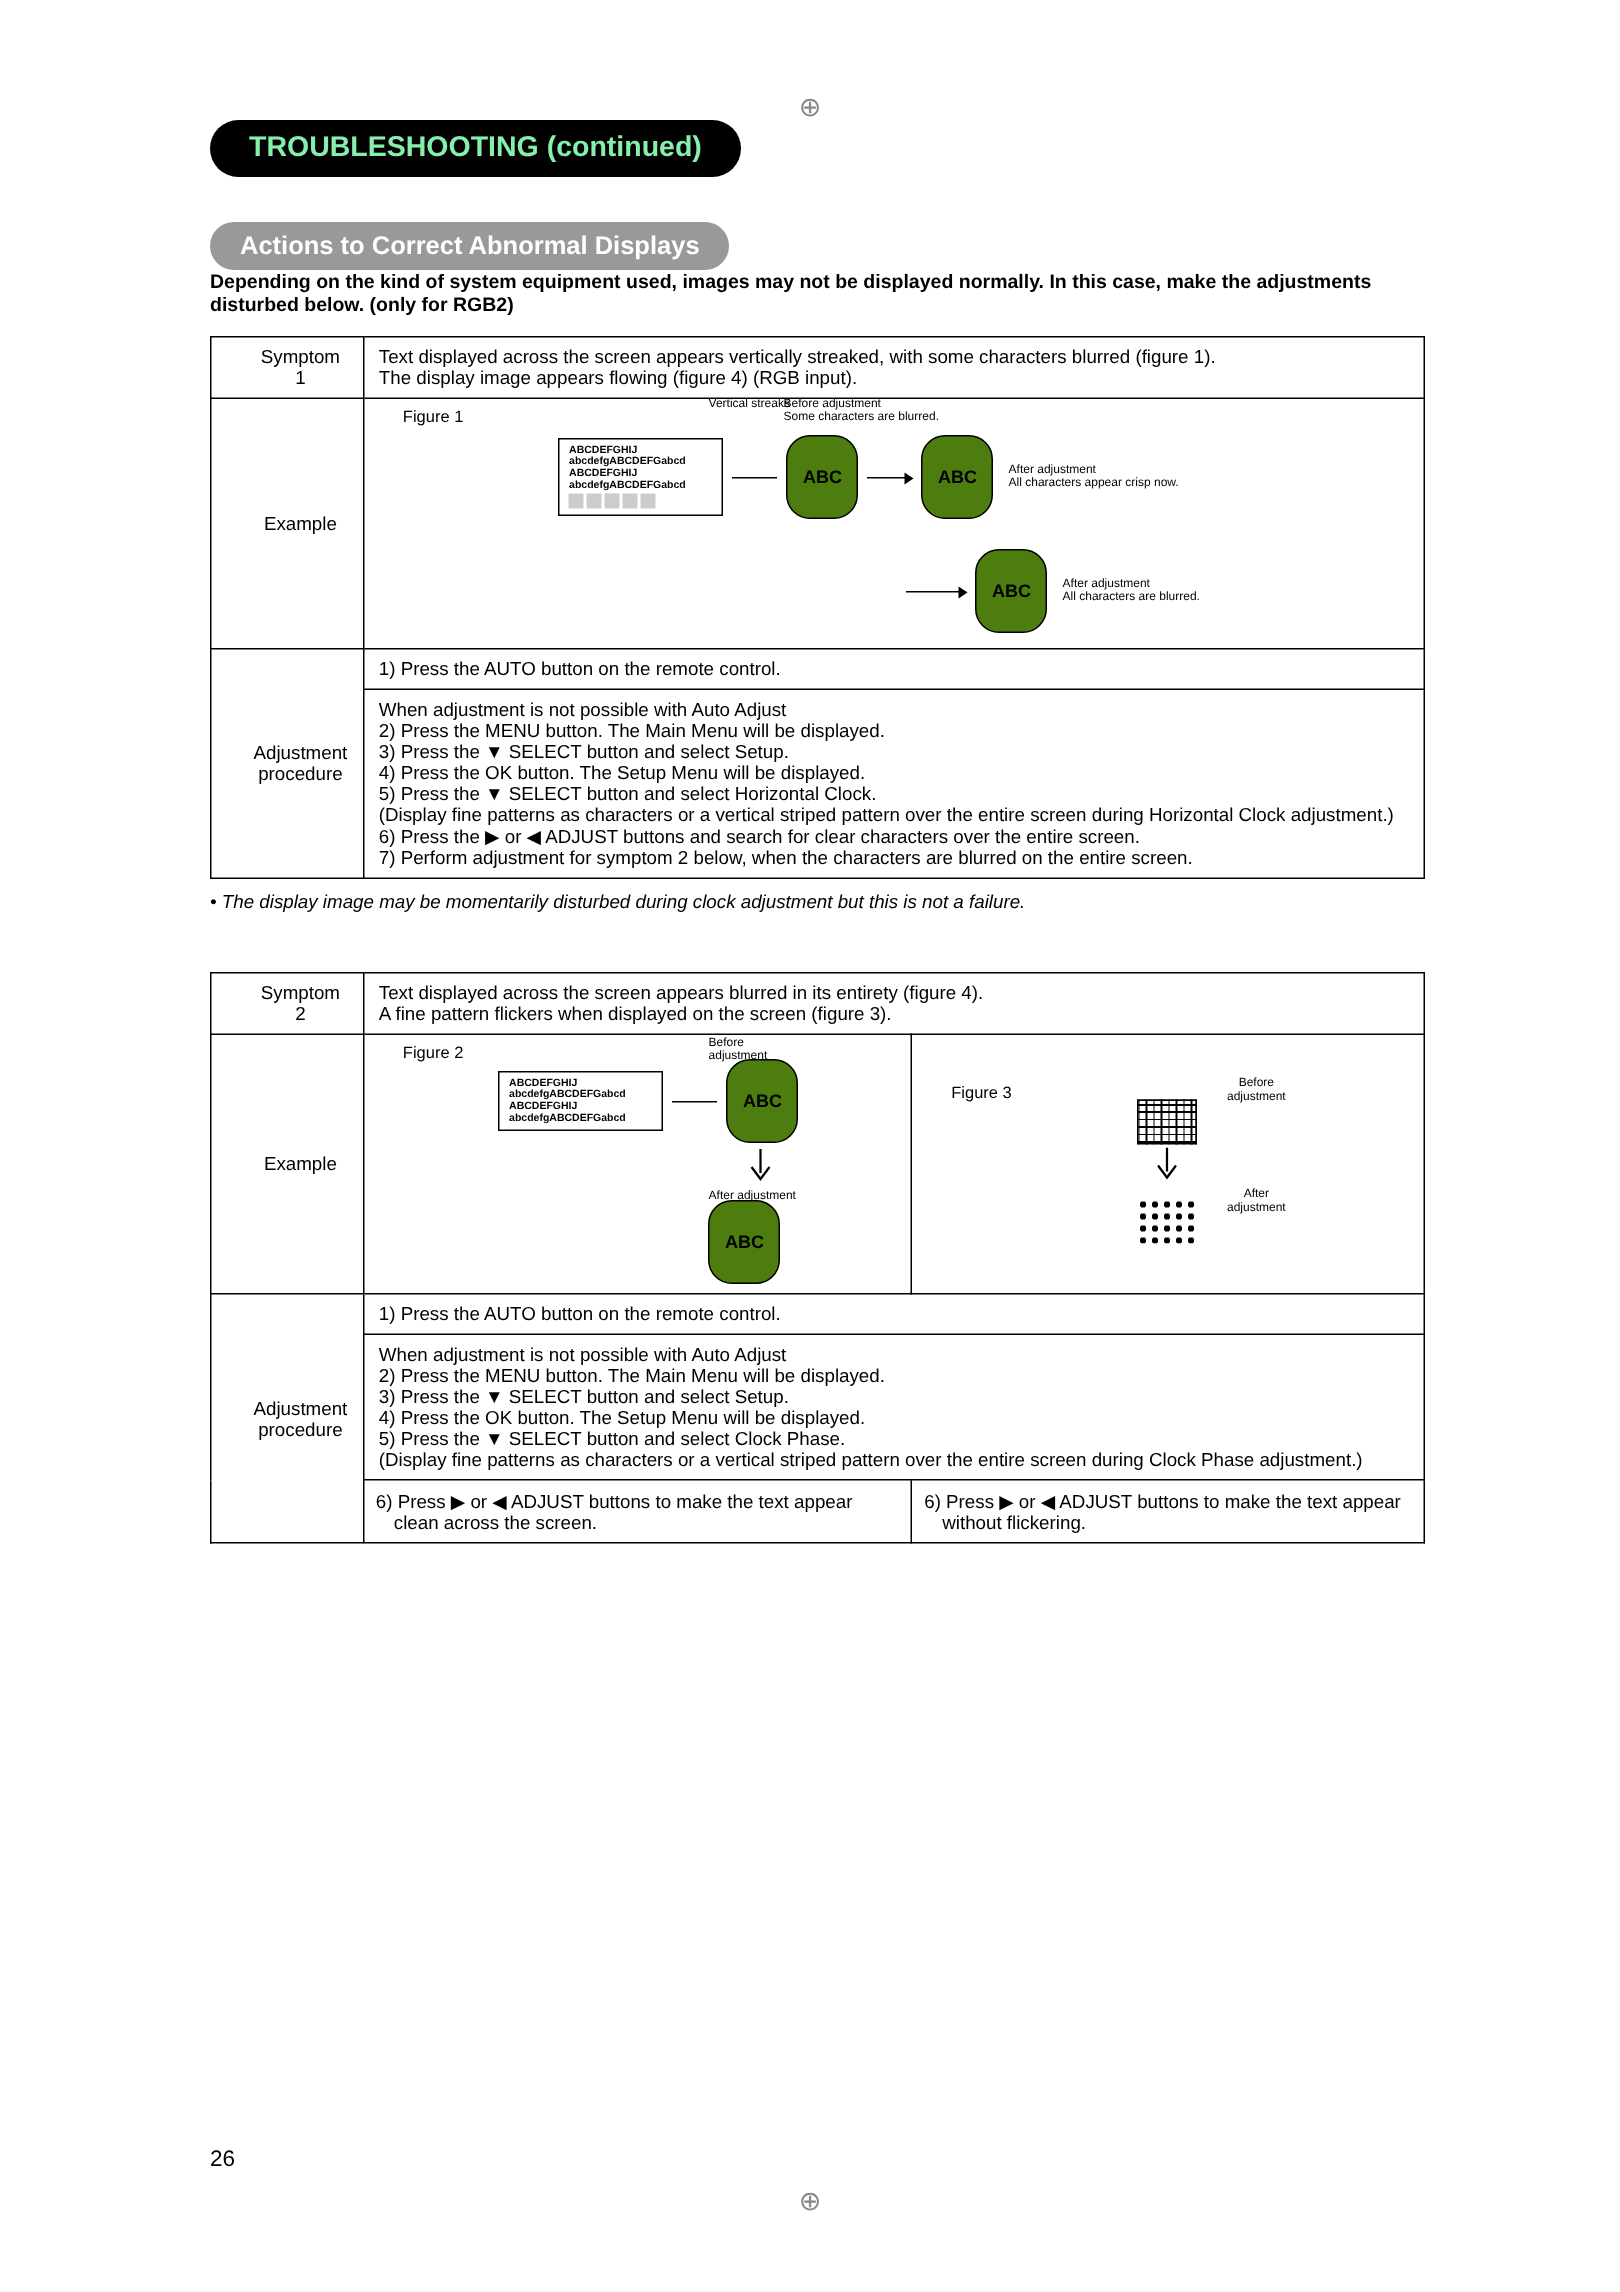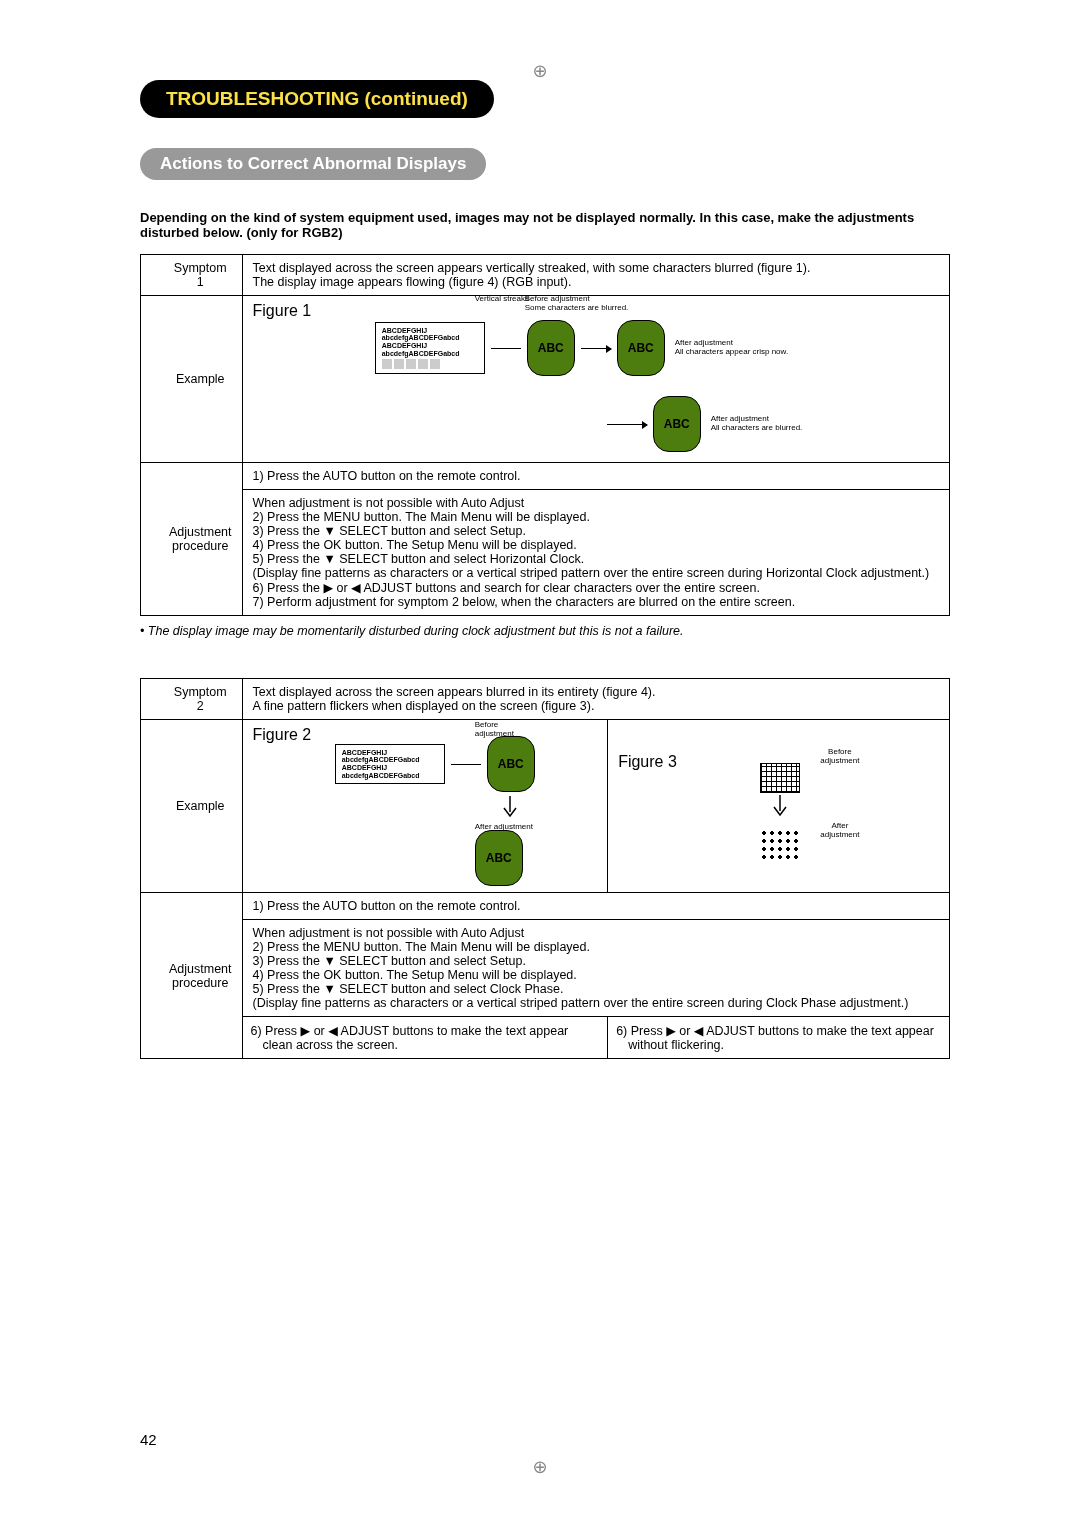--- a/index.html
+++ b/index.html
@@ -17,37 +17,37 @@
   }
   .header-line {
     font-size: 11px;
     color: #000;
     margin-bottom: 70px;
     border-left: 1px solid #999;
     padding-left: 6px;
   }
   .pill {
     background: #000;
-    color: #fde047;
+    color: #86efac;
     display: inline-block;
     padding: 8px 26px;
     border-radius: 22px;
     font-weight: bold;
     font-size: 19px;
     margin-bottom: 30px;
   }
   .subpill {
     background: #999;
     color: #fff;
     display: inline-block;
     padding: 6px 20px;
     border-radius: 18px;
     font-weight: bold;
     font-size: 17px;
-    margin-bottom: 30px;
+    margin-bottom: 0;
   }
   .intro {
     font-size: 13px;
     margin-bottom: 14px;
   }
   table.main {
     border-collapse: collapse;
     width: 100%;
     margin-bottom: 8px;
   }
@@ -67,24 +67,25 @@
     font-size: 12.5px;
     margin: 8px 0 40px 0;
     font-style: italic;
   }
   .figcell {
     text-align: left;
     position: relative;
     height: 160px;
   }
   .figlabel {
-    font-size: 16px;
+    font-size: 11px;
     margin-bottom: 6px;
     display: inline-block;
     vertical-align: top;
+    margin-left: 16px;
   }
   .diagram {
     display: inline-block;
     vertical-align: top;
   }
   
   .box-streaks {
     border: 1px solid #000;
     padding: 4px 6px;
     display: inline-block;
@@ -335,13 +336,13 @@
     </tr>
     <tr>
       <td style="padding-left:20px;text-indent:-12px">6) Press ▶ or ◀ ADJUST buttons to make the text appear clean across the screen.</td>
       <td style="padding-left:20px;text-indent:-12px">6) Press ▶ or ◀ ADJUST buttons to make the text appear without flickering.</td>
     </tr>
   </tbody>
     </table>
 
 </div>
 
-<div class="pagenum">42</div>
+<div class="pagenum">26</div>
 
 </body></html>

